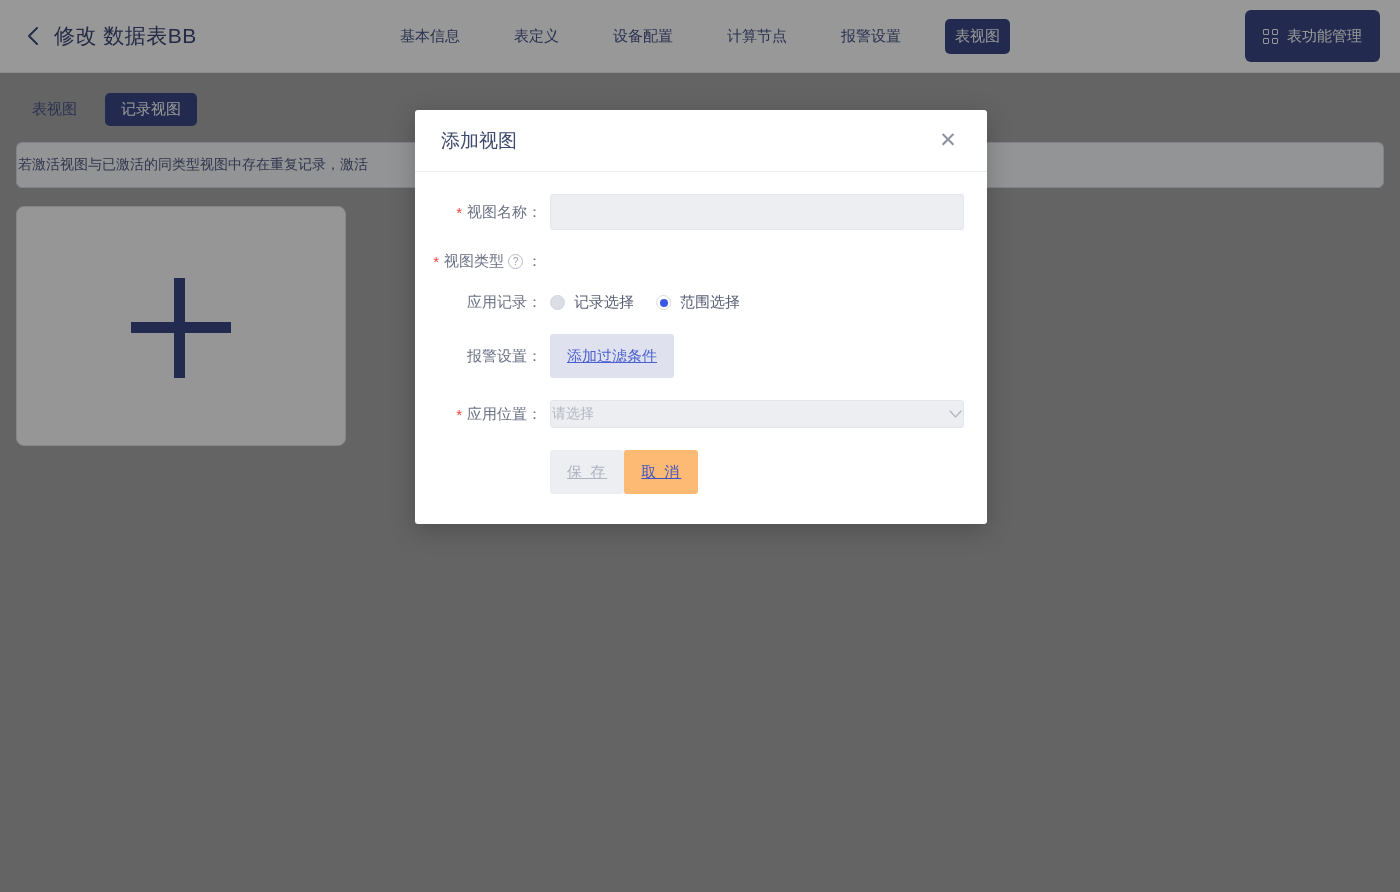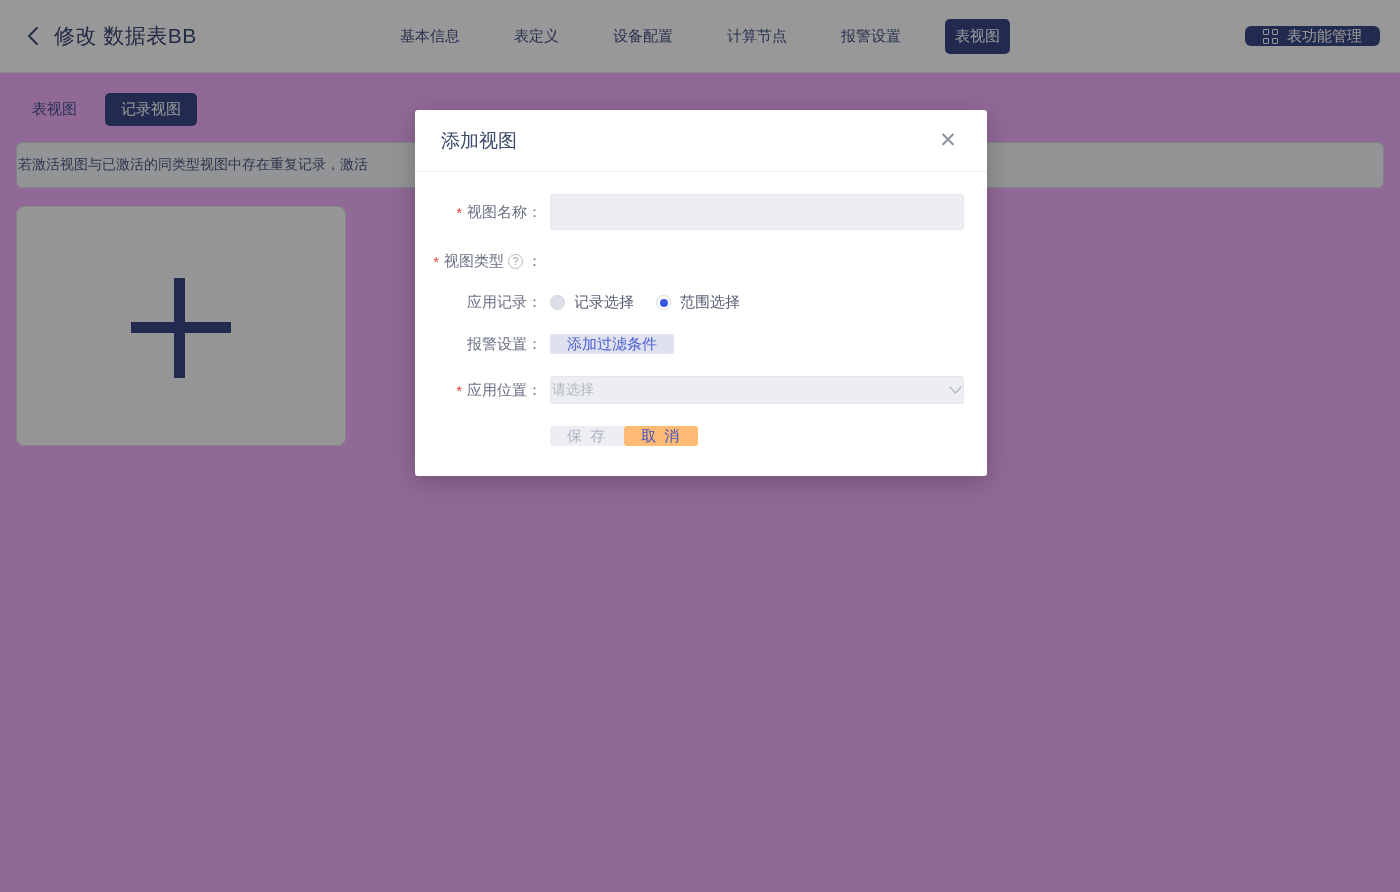--- a/index.html
+++ b/index.html
@@ -10,21 +10,21 @@
     overflow: hidden;
   }
   body {
     font-family: "Liberation Sans", "DejaVu Sans", sans-serif;
     background: #ffffff;
     color: #2b3a67;
     position: relative;
   }
 
   
-  #page { position: absolute; inset: 0; background: #f0abfc; }
+  #page { position: absolute; inset: 0; background: #a3a3a3; }
 
   .topbar {
     position: relative;
     height: 73px;
     display: flex;
     align-items: center;
     padding: 0 20px;
     border-bottom: 1px solid #e8eaf0;
     background: #ffffff;
   }
@@ -66,21 +66,21 @@
   .topbar-right {
     margin-left: auto;
     display: flex;
     align-items: center;
   }
   .func-btn {
     background: #2e3d7d;
     color: #ffffff;
     border: none;
     border-radius: 6px;
-    height: 20px;
+    height: 52px;
     padding: 0 18px;
     display: flex;
     align-items: center;
     gap: 9px;
     font-size: 15px;
     font-family: inherit;
     cursor: pointer;
   }
   .grid-icon {
     width: 15px; height: 15px;
@@ -282,28 +282,29 @@
     border: 1px solid #d9dbe3;
   }
   .radio-opt.selected .radio-dot::after {
     content: "";
     width: 8px; height: 8px;
     border-radius: 50%;
     background: #3a56e4;
   }
 
   .btn {
-    height: 20px;
+    height: 44px;
     padding: 0 17px;
     border: none;
     border-radius: 3px;
     font-size: 15px;
     font-family: inherit;
     cursor: pointer;
     letter-spacing: 2px;
+    text-decoration: underline;
   }
   .btn-ghost {
     background: #dfe2ee;
     color: #4a5fd0;
     letter-spacing: 0;
   }
   .btn-disabled {
     background: #eceef2;
     color: #b0b4c0;
     cursor: not-allowed;

